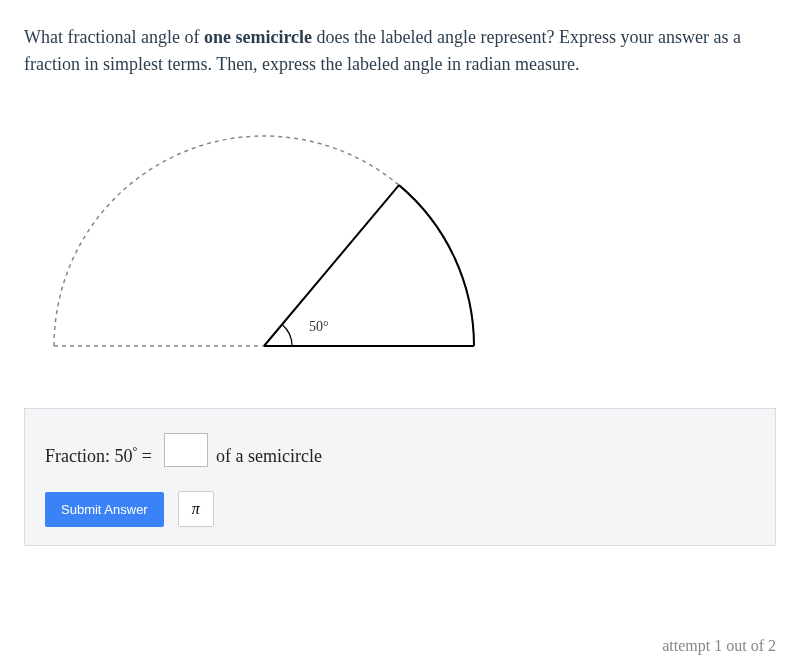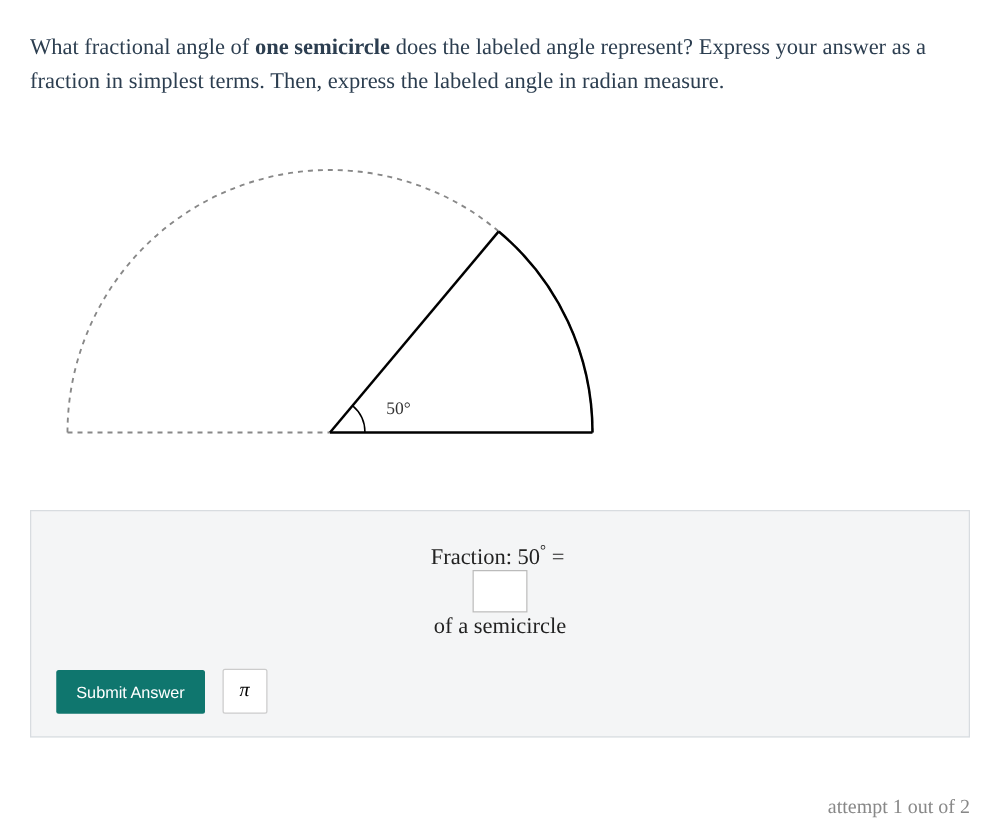--- a/index.html
+++ b/index.html
@@ -34,26 +34,25 @@
       padding: 10px 0;
     }
     .answer-box {
       background: #f4f5f6;
       border: 1px solid #d8dce0;
       padding: 24px 20px 18px 20px;
       margin: 0;
     }
     .answer-row {
       display: flex;
-      align-items: center;
+      align-items: flex-end;
       font-size: 18px;
       color: #222;
       margin-bottom: 24px;
       font-family: Georgia, 'Times New Roman', serif;
-      flex-direction: column;
     }
     .answer-row .label-part {
       margin-right: 4px;
     }
     .deg {
       font-size: 12px;
       vertical-align: super;
     }
     .answer-input {
       width: 44px;
@@ -64,21 +63,21 @@
       font-size: 16px;
       text-align: center;
       font-family: Georgia, serif;
     }
     .button-row {
       display: flex;
       align-items: center;
       gap: 14px;
     }
     .submit-btn {
-      background: #0f766e;
+      background: #3b82f6;
       color: #fff;
       border: none;
       padding: 10px 16px;
       font-size: 13px;
       font-family: Arial, sans-serif;
       cursor: pointer;
       border-radius: 2px;
     }
     .pi-btn {
       width: 36px;

